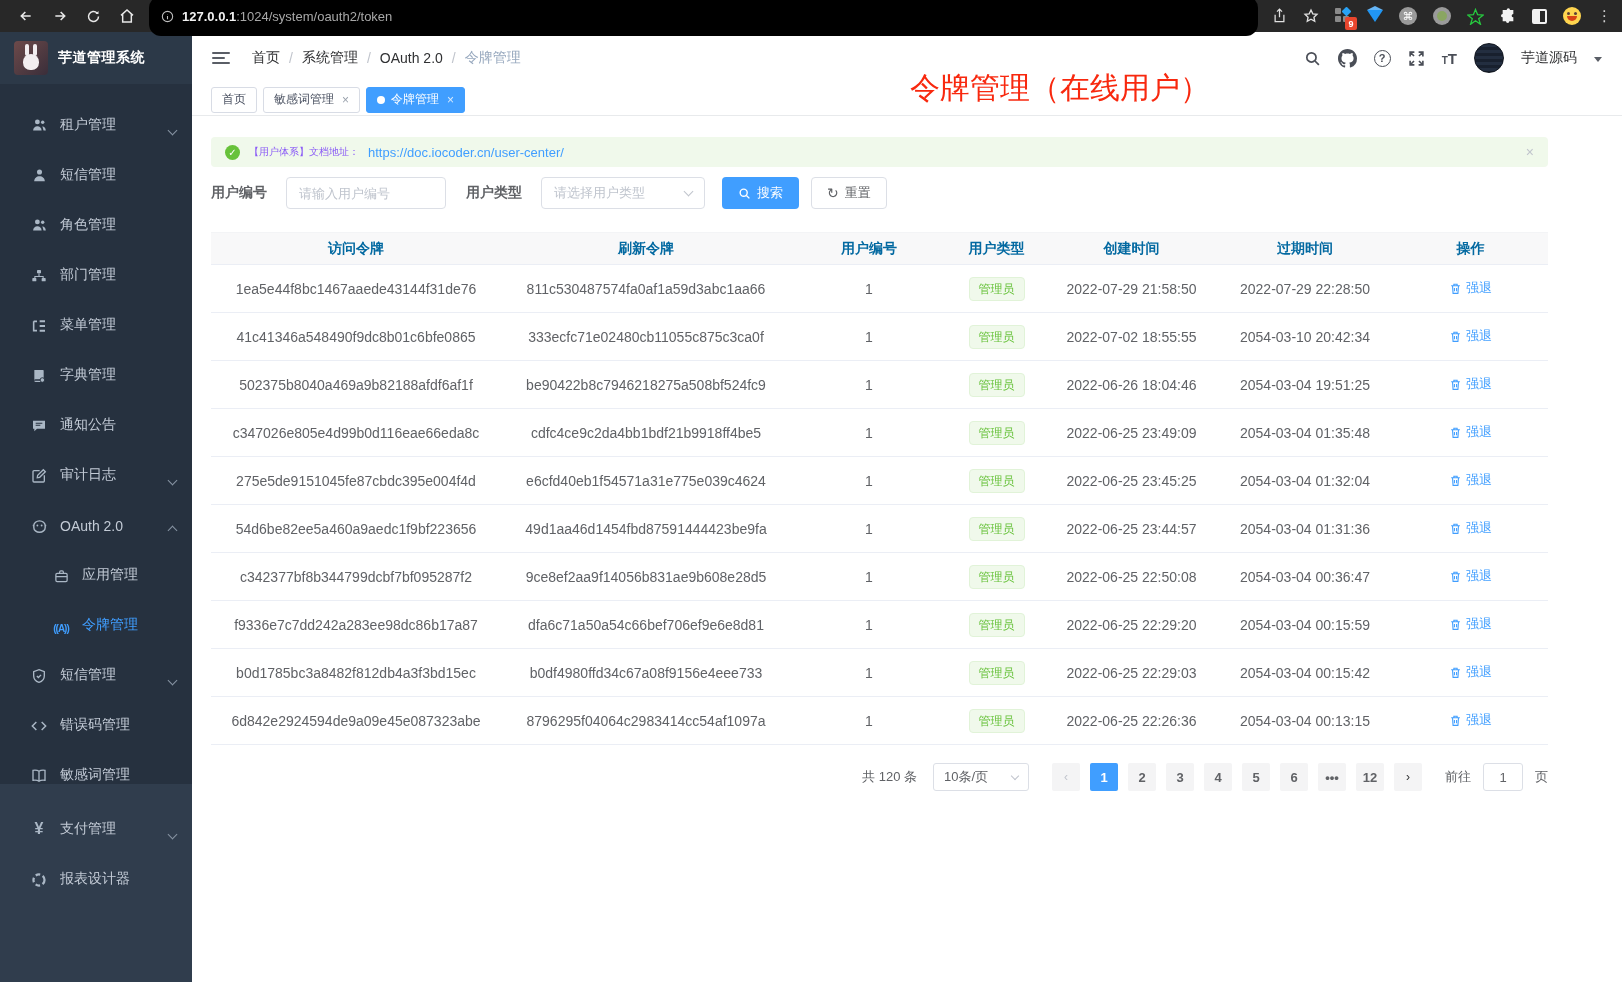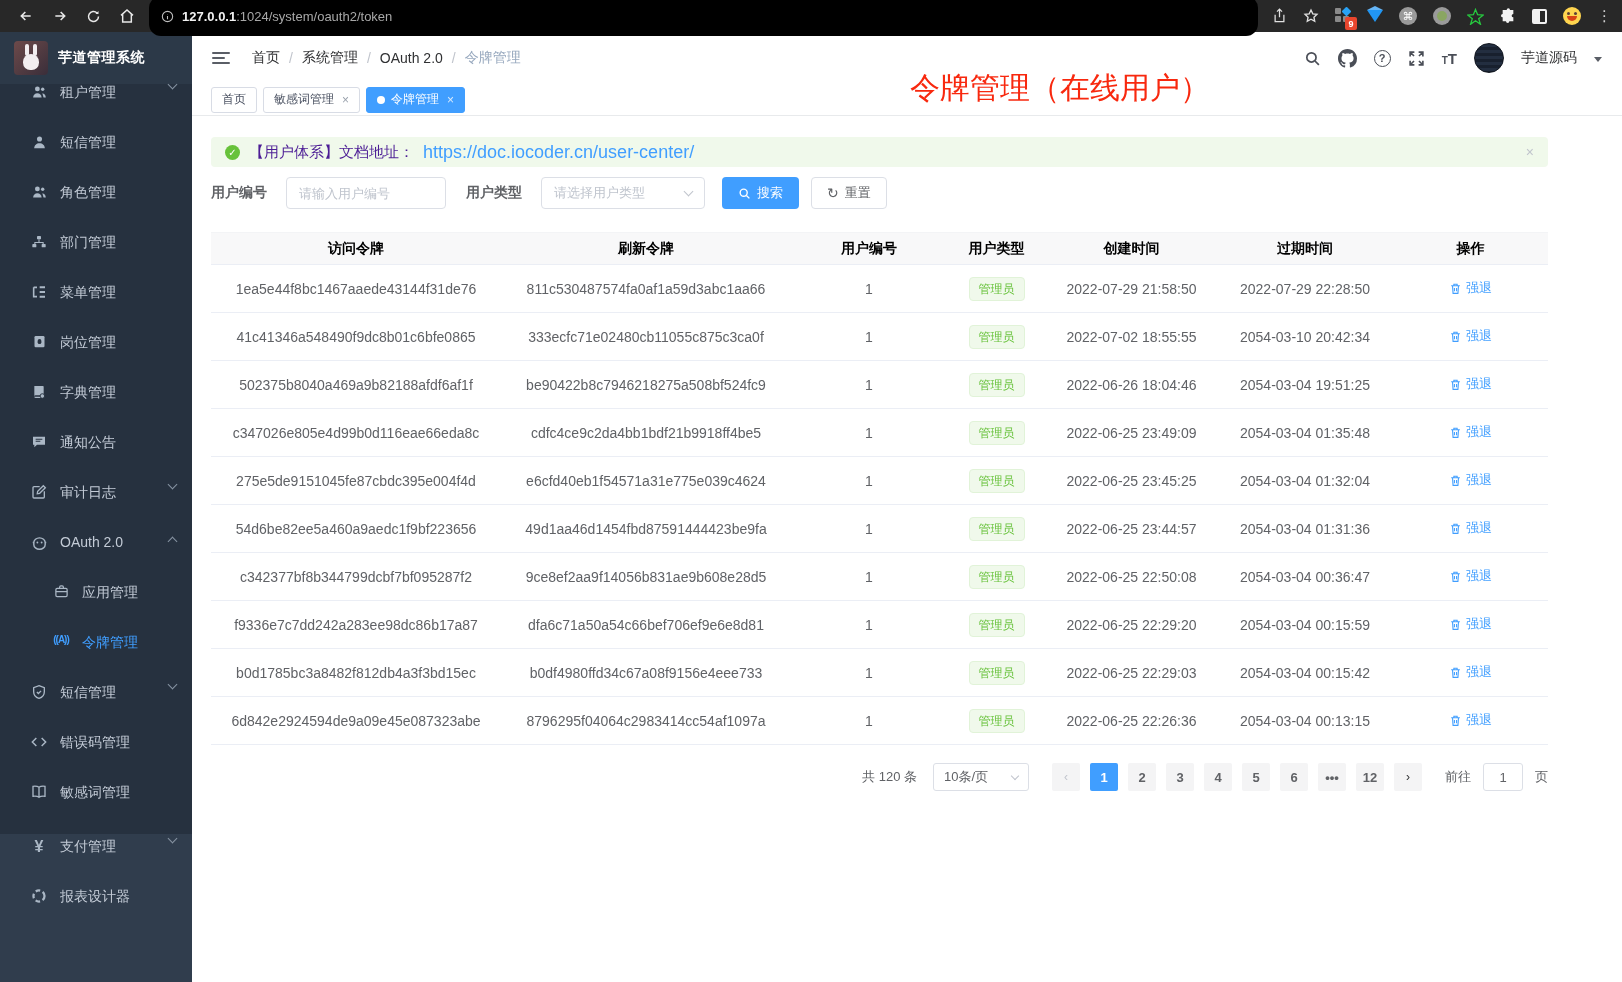--- a/index.html
+++ b/index.html
@@ -39,21 +39,21 @@
   .app { position:absolute; top:32px; left:0; right:0; bottom:0; }
 
   
   .sidebar { position:absolute; left:0; top:0; bottom:0; width:192px; background:#26313f; display:flex; flex-direction:column; }
   .logo { height:52px; background:#2c3948; display:flex; align-items:center; gap:10px; padding:0 14px; flex:none; }
   .logo-img { width:34px; height:34px; border-radius:4px; background:linear-gradient(135deg,#6d4a4a,#3a2e3a); position:relative; overflow:hidden; flex:none;}
   .logo-img:before { content:""; position:absolute; left:9px; top:13px; width:16px; height:16px; background:#f3eef0; border-radius:50% 50% 45% 45%; }
   .logo-img:after { content:""; position:absolute; left:11px; top:3px; width:4px; height:12px; background:#f3eef0; border-radius:3px; box-shadow:8px 0 0 #f3eef0; }
   .logo-title { color:#fff; font-size:14px; font-weight:bold; letter-spacing:.5px; }
   .menu { flex:none; }
-  .mitem { height:50px; display:flex; align-items:flex-start; padding:0 16px 0 30px; color:#c3cbd6; font-size:14px; cursor:pointer; gap:12px; }
+  .mitem { height:50px; display:flex; align-items:flex-end; padding:0 16px 0 30px; color:#c3cbd6; font-size:14px; cursor:pointer; gap:12px; }
   .mitem .micon { width:18px; display:flex; justify-content:center; color:#aab7c5; flex:none;}
   .mitem .mlabel { flex:1; }
   .mitem.child { padding-left:52px; }
   .mitem.active { color:#409eff; }
   .mitem.active .micon { color:#409eff; }
   .chev { width:7px; height:7px; border-right:1.5px solid #8794a3; border-bottom:1.5px solid #8794a3; transform:rotate(45deg); margin-top:-3px; flex:none;}
   .chev.up { transform:rotate(-135deg); margin-top:4px; }
   .sidebar-bottom { flex:1; background:#303d4d; padding-top:4px; }
   .token-ic { font-size:10px; font-weight:bold; letter-spacing:-1px; }
 
@@ -86,43 +86,43 @@
   .tag-tab.active { background:#409eff; border-color:#409eff; color:#fff; }
   .tag-tab.active .x { color:#d8eafc; }
   .tab-dot { width:8px; height:8px; border-radius:50%; background:#fff; }
 
   .content { padding:21px 74px 0 19px; }
 
   
   .alert { height:30px; background:#f0f9eb; border-radius:4px; display:flex; align-items:center; padding:0 14px; gap:9px; }
   .alert-check { width:15px; height:15px; border-radius:50%; background:#67c23a; color:#fff; font-size:10px; font-weight:bold;
     display:flex; align-items:center; justify-content:center; flex:none;}
-  .alert-text { font-size:15px; color:#4c1d95; }
-  .alert-link { font-size:18px; color:#409eff; text-decoration:none; }
+  .alert-text { font-size:10px; color:#8b5cf6; }
+  .alert-link { font-size:13px; color:#409eff; text-decoration:none; }
   .alert-x { margin-left:auto; color:#c0c4cc; font-size:14px; cursor:pointer; }
 
   
   .filters { margin-top:10px; display:flex; align-items:center; height:32px; }
   .flabel { font-size:14px; font-weight:bold; color:#606266; margin-right:19px; }
   .finput { width:160px; height:32px; border:1px solid #dcdfe6; border-radius:4px; padding:0 12px; font-size:13px; color:#606266;
     font-family:inherit; }
   .finput::placeholder { color:#bfc4cd; }
   .fselect { width:164px; height:32px; border:1px solid #dcdfe6; border-radius:4px; padding:0 12px; font-size:13px; color:#bfc4cd;
     display:flex; align-items:center; justify-content:space-between; margin-right:17px; cursor:pointer;}
   .fselect .chevs { width:7px; height:7px; border-right:1.4px solid #c0c4cc; border-bottom:1.4px solid #c0c4cc; transform:rotate(45deg); margin-top:-3px;}
   .gap1 { width:20px; }
   .btn { height:32px; border-radius:4px; font-size:13px; display:flex; align-items:center; justify-content:center; gap:6px;
     cursor:pointer; padding:5px 15px; border:1px solid transparent; }
   .btn-primary { background:#409eff; color:#fff; }
   .btn-plain { background:#fff; border-color:#dcdfe6; color:#606266; margin-left:12px; }
   .refresh-glyph { font-size:14px; line-height:1; }
 
   
   table { border-collapse:collapse; table-layout:fixed; width:1337px; margin-top:23px; }
-  thead th { height:32px; background:#f8f8f9; font-size:14px; color:#000000; font-weight:bold; text-align:center;margin-top:16px; }
+  thead th { height:32px; background:#f8f8f9; font-size:14px; color:#0369a1; font-weight:bold; text-align:center;margin-top:16px; }
   tbody td { height:48px; border-bottom:1px solid #ebeef5; font-size:14px; color:#606266; text-align:center; }
   thead tr { border-bottom:1px solid #ebeef5; border-top:1px solid #f3f4f6;}
   .tag-success { display:inline-block; height:24px; line-height:22px; padding:0 9px; background:#f0f9eb; border:1px solid #e1f3d8;
     border-radius:4px; color:#67c23a; font-size:12px; }
   .op-link { color:#409eff; font-size:13px; text-decoration:none; display:inline-flex; align-items:center; gap:4px; cursor:pointer;}
 
   
   .pager { width:1337px; margin-top:18px; display:flex; align-items:center; justify-content:flex-end; gap:0; font-size:13px; color:#606266; }
   .pg-total { margin-right:16px; }
   .pg-size { width:96px; height:28px; border:1px solid #dcdfe6; border-radius:3px; display:flex; align-items:center;
@@ -246,29 +246,20 @@
         <span class="mlabel">部门管理</span>
       </div>
       <div class="mitem">
         <span class="micon">
             <svg width="16" height="16" viewBox="0 0 24 24" fill="none" stroke="currentColor" stroke-width="2.4">
               <path d="M4 5h5M4 5v14h5"></path>
               <path d="M13 5h8M13 12h8M13 19h8" stroke-width="3"></path>
             </svg>
           </span>
         <span class="mlabel">菜单管理</span>
-      </div>
-      <div class="mitem">
-        <span class="micon">
-            <svg width="15" height="15" viewBox="0 0 24 24" fill="currentColor">
-              <rect x="4" y="3" width="16" height="18" rx="2"></rect>
-              <rect x="9" y="8" width="6" height="8" rx="3" fill="#26313f"></rect>
-            </svg>
-          </span>
-        <span class="mlabel">岗位管理</span>
       </div>
       <div class="mitem">
         <span class="micon">
             <svg width="16" height="16" viewBox="0 0 24 24" fill="currentColor">
               <path d="M5 3h13a1 1 0 0 1 1 1v13H7a2 2 0 0 0-2 2zM5 19a2 2 0 0 0 2 2h12v-2z"></path>
               <circle cx="17" cy="18" r="3.4" stroke="#26313f" stroke-width="1.4" fill="currentColor"></circle>
             </svg>
           </span>
         <span class="mlabel">字典管理</span>
       </div>

